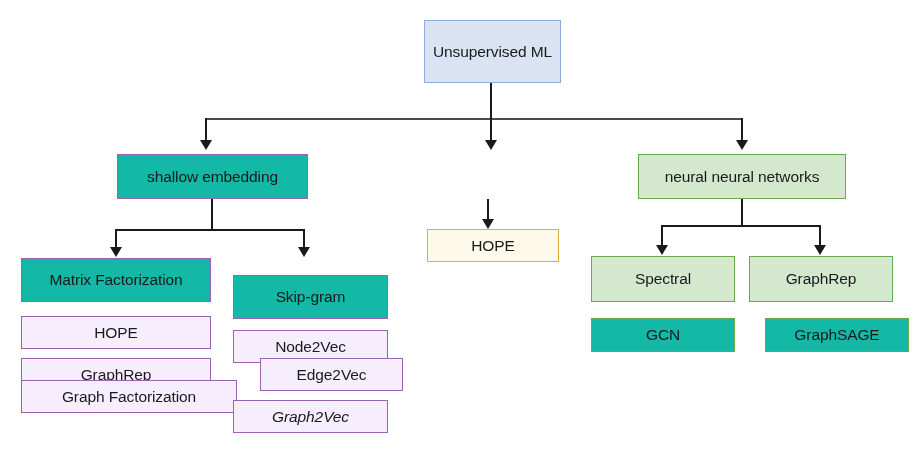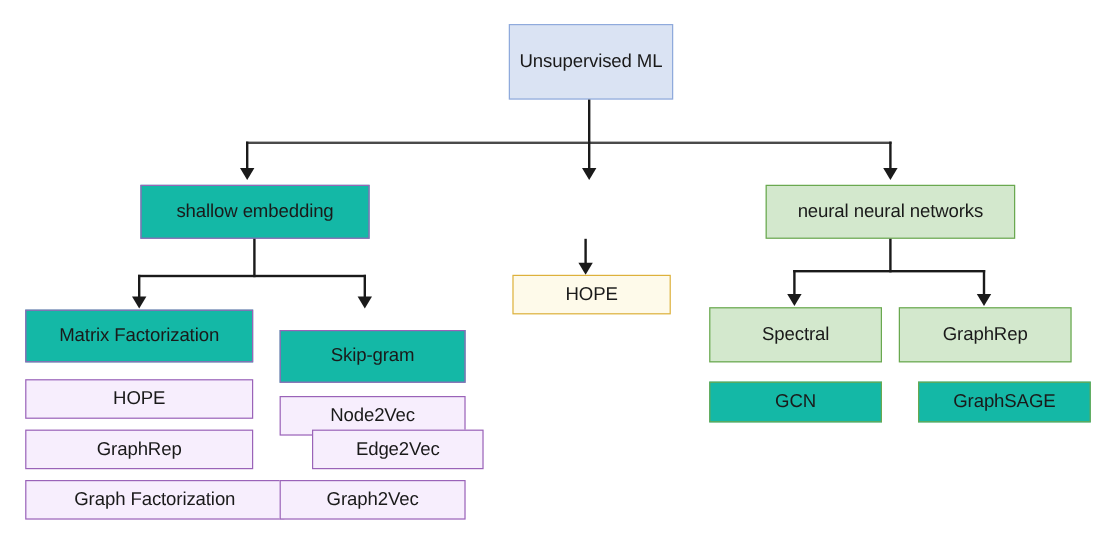--- a/index.html
+++ b/index.html
@@ -86,26 +86,26 @@
 
   <div class="edge vline" style="left:115px; top:229px; width:2px; height:20px;"></div>
   <div class="arrow" style="left:109.5px; top:247px;"></div>
 
   <div class="edge vline" style="left:303px; top:229px; width:2px; height:20px;"></div>
   <div class="arrow" style="left:297.5px; top:247px;"></div>
 
   <div class="node purple" style="left:21px; top:258px; width:190px; height:44px;">Matrix Factorization</div>
   <div class="node purple-light" style="left:21px; top:358px; width:190px; height:33px;">GraphRep</div>
   <div class="node purple-light" style="left:21px; top:316px; width:190px; height:33px;">HOPE</div>
-  <div class="node purple-light" style="left:21px; top:400px; width:216px; height:33px;">Graph Factorization</div>
+  <div class="node purple-light" style="left:21px; top:380px; width:216px; height:33px;">Graph Factorization</div>
 
   <div class="node purple" style="left:233px; top:258px; width:155px; height:44px;margin-top:17px;">Skip-gram</div>
   <div class="node purple-light" style="left:233px; top:316px; width:155px; height:33px;margin-top:14px;">Node2Vec</div>
   <div class="node purple-light" style="left:233px; top:358px; width:143px; height:33px;margin-left:27px;">Edge2Vec</div>
-  <div class="node purple-light" style="left:233px; top:400px; width:155px; height:33px;">Graph2Vec</div>
+  <div class="node purple-light" style="left:233px; top:400px; width:155px; height:33px;font-style:italic;">Graph2Vec</div>
 
 
   <div class="edge vline" style="left:487px; top:199px; width:2px; height:22px;"></div>
   <div class="arrow" style="left:481.5px; top:219px;"></div>
 
   <div class="node yellow-light" style="left:427px; top:229px; width:132px; height:33px;">HOPE</div>
 
   <div class="node green" style="left:638px; top:154px; width:208px; height:45px;">neural neural networks</div>
 
   <div class="edge vline" style="left:741px; top:199px; width:2px; height:28px;"></div>

